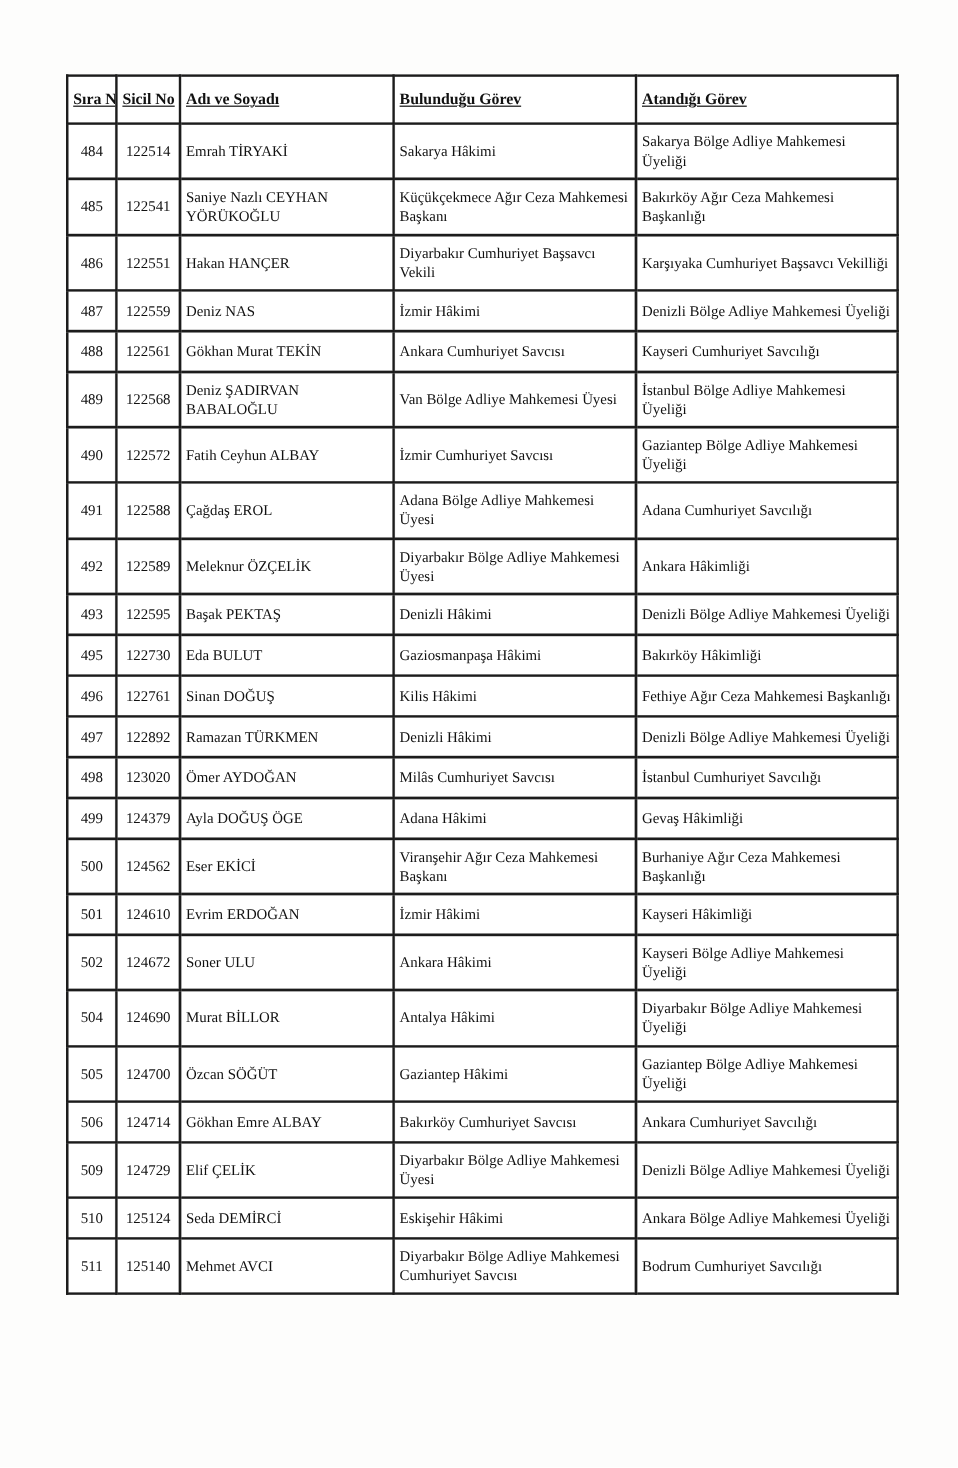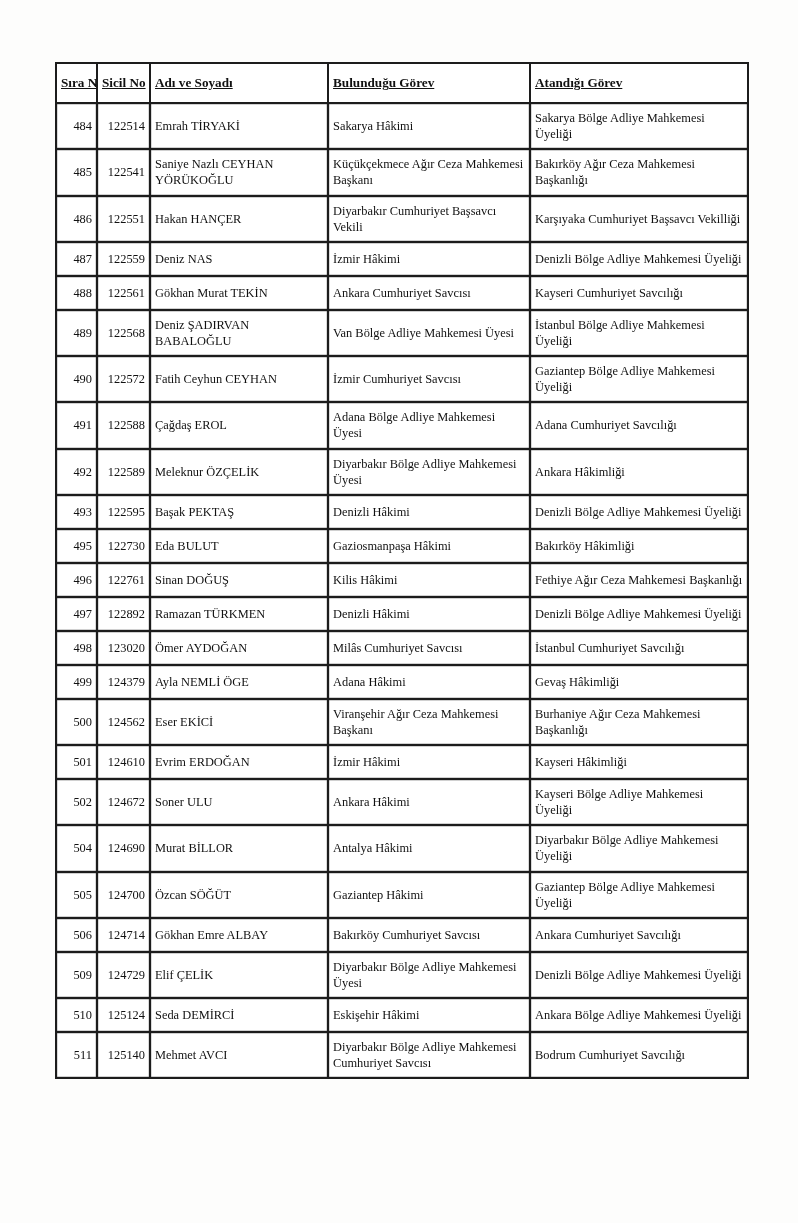--- a/index.html
+++ b/index.html
@@ -37,21 +37,21 @@
   .doc-table th {
     font-weight: bold;
     text-align: left;
     text-decoration: underline;
     font-size: 13.2px;
     padding-top: 9px;
     padding-bottom: 9px;
     white-space: nowrap;
   }
   .doc-table td.num {
-    text-align: right;
+    text-align: center;
   }
   .doc-table td, .doc-table th {
     height: 20px;
   }
   col.c-sira   { width: 41px; }
   col.c-sicil  { width: 53px; }
   col.c-ad     { width: 178px; }
   col.c-bul    { width: 202px; }
   col.c-ata    { width: 218px; }
   
@@ -117,21 +117,21 @@
         <tr>
           <td class="num">489</td>
           <td class="num">122568</td>
           <td>Deniz ŞADIRVAN BABALOĞLU</td>
           <td>Van Bölge Adliye Mahkemesi Üyesi</td>
           <td>İstanbul Bölge Adliye Mahkemesi Üyeliği</td>
         </tr>
         <tr>
           <td class="num">490</td>
           <td class="num">122572</td>
-          <td>Fatih Ceyhun CEYHAN</td>
+          <td>Fatih Ceyhun ALBAY</td>
           <td>İzmir Cumhuriyet Savcısı</td>
           <td>Gaziantep Bölge Adliye Mahkemesi Üyeliği</td>
         </tr>
         <tr>
           <td class="num">491</td>
           <td class="num">122588</td>
           <td>Çağdaş EROL</td>
           <td>Adana Bölge Adliye Mahkemesi Üyesi</td>
           <td>Adana Cumhuriyet Savcılığı</td>
         </tr>
@@ -173,21 +173,21 @@
         <tr>
           <td class="num">498</td>
           <td class="num">123020</td>
           <td>Ömer AYDOĞAN</td>
           <td>Milâs Cumhuriyet Savcısı</td>
           <td>İstanbul Cumhuriyet Savcılığı</td>
         </tr>
         <tr>
           <td class="num">499</td>
           <td class="num">124379</td>
-          <td>Ayla NEMLİ ÖGE</td>
+          <td>Ayla DOĞUŞ ÖGE</td>
           <td>Adana Hâkimi</td>
           <td>Gevaş Hâkimliği</td>
         </tr>
         <tr>
           <td class="num">500</td>
           <td class="num">124562</td>
           <td>Eser EKİCİ</td>
           <td>Viranşehir Ağır Ceza Mahkemesi Başkanı</td>
           <td>Burhaniye Ağır Ceza Mahkemesi Başkanlığı</td>
         </tr>

